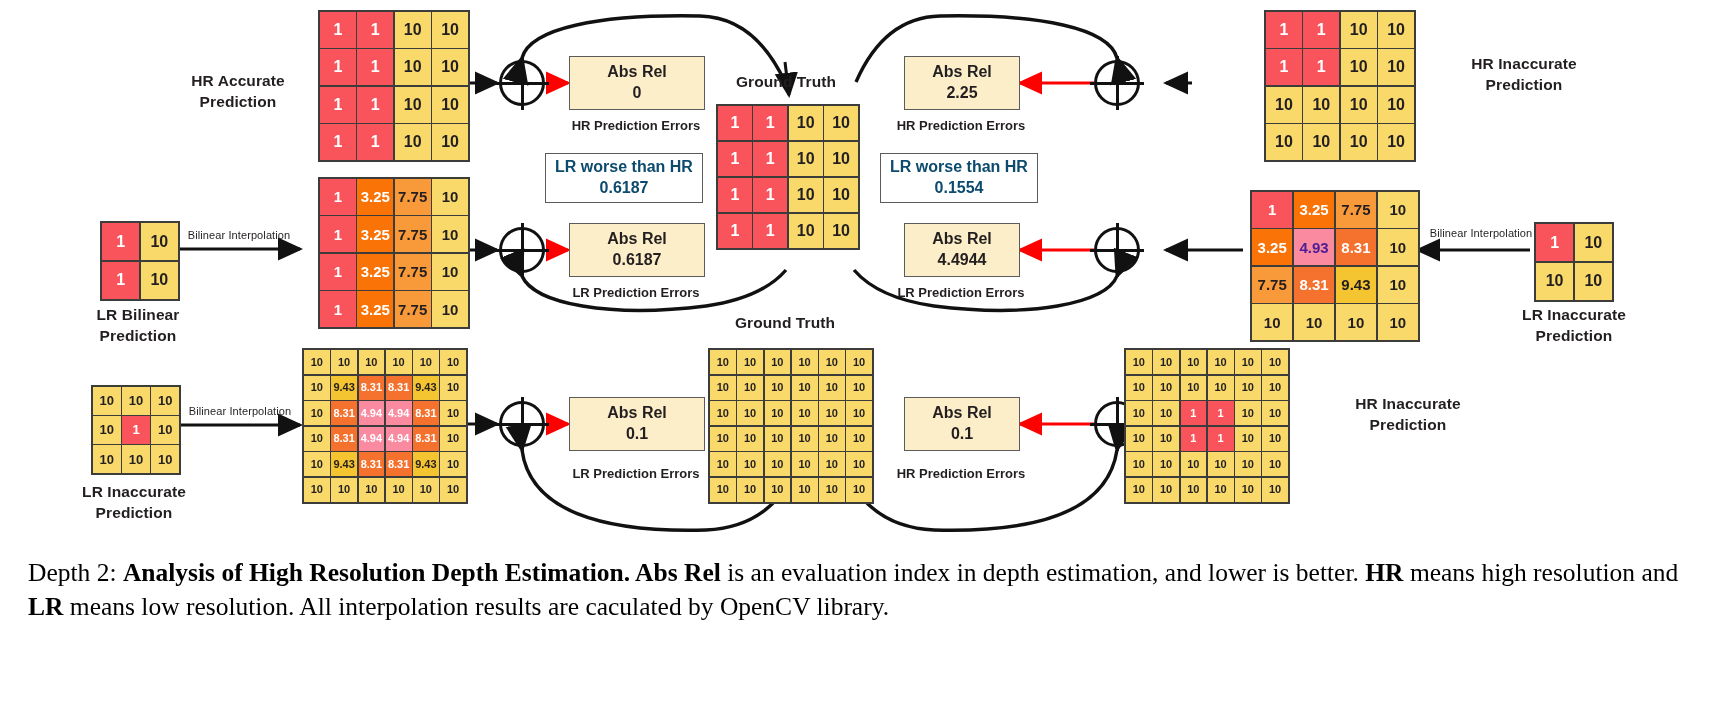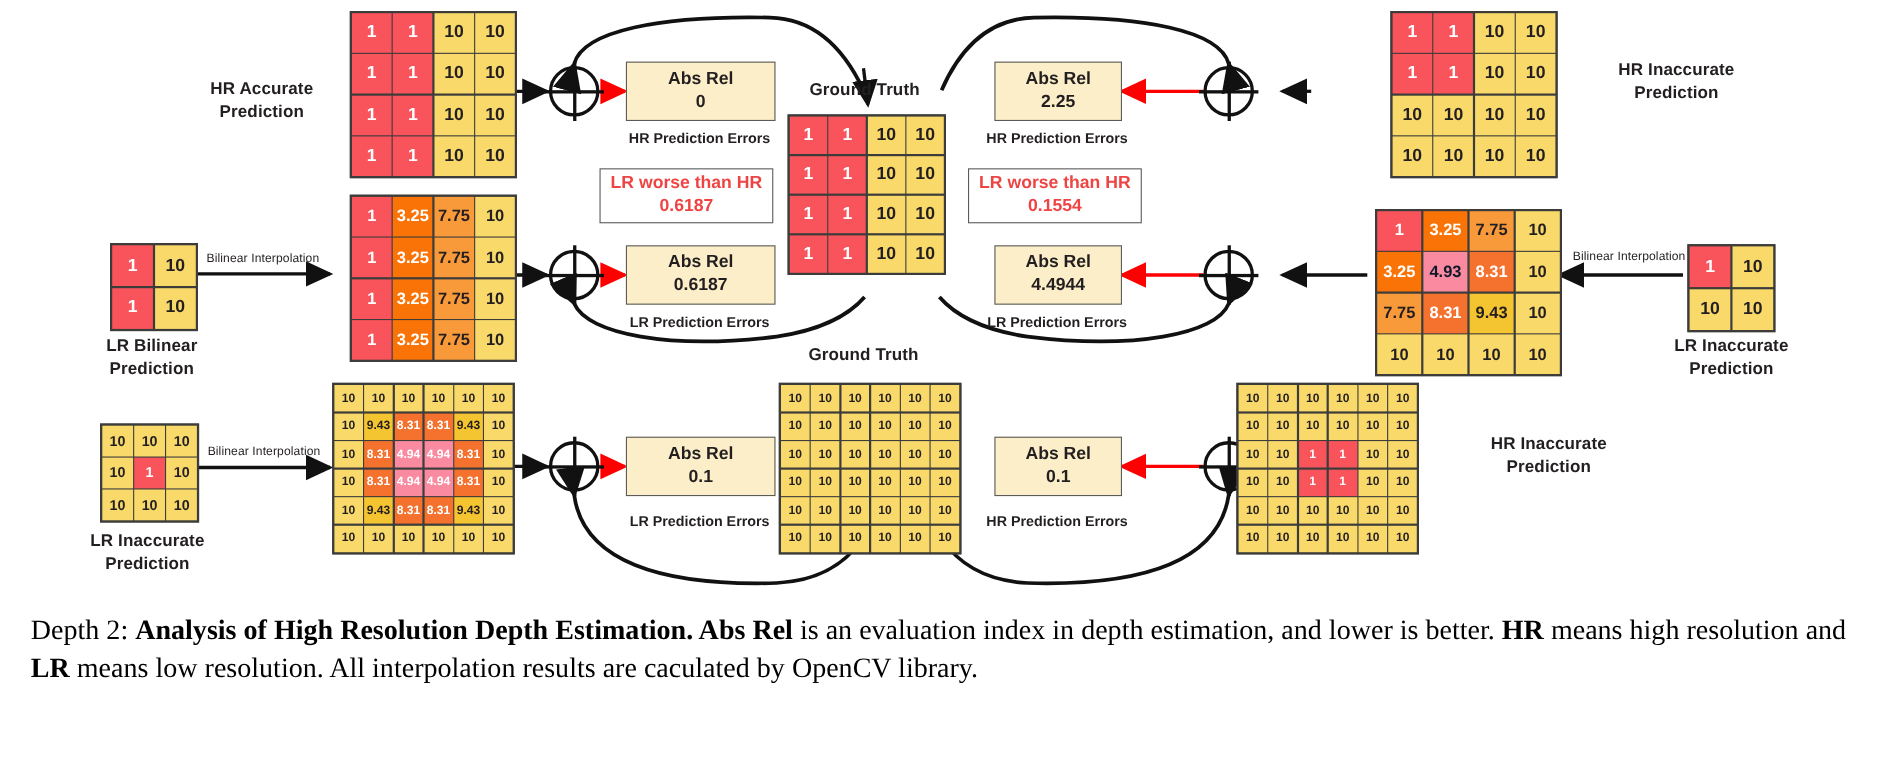--- a/index.html
+++ b/index.html
@@ -10,21 +10,21 @@
   .grid{position:absolute;display:grid;border:2px solid #3c3c3b;box-sizing:content-box;background:#3c3c3b;gap:1.5px;}
   .cell{display:flex;align-items:center;justify-content:center;font-weight:700;box-sizing:border-box;line-height:1;}
 
   .lbl{position:absolute;text-align:center;font-size:15.5px;font-weight:600;color:#231f20;line-height:1.35;letter-spacing:.1px;}
   .lbl.small{font-size:11px;font-weight:400;}
   .cap-sub{position:absolute;text-align:center;font-size:13px;font-weight:700;color:#231f20;}
 
   .absbox{position:absolute;background:#fbeec8;border:1.6px solid #5b5b5b;display:flex;flex-direction:column;
           align-items:center;justify-content:center;font-size:16px;font-weight:700;line-height:1.3;color:#231f20;}
   .warnbox{position:absolute;background:#ffffff;border:1.6px solid #5b5b5b;display:flex;flex-direction:column;
-          align-items:center;justify-content:center;font-size:16px;font-weight:700;line-height:1.3;color:#ef4444;}
+          align-items:center;justify-content:center;font-size:16px;font-weight:700;line-height:1.3;color:#0c4a6e;}
 
   .plus{position:absolute;width:46px;height:46px;border:3px solid #111;border-radius:50%;box-sizing:border-box;}
   .plus:before,.plus:after{content:"";position:absolute;background:#111;}
   .plus:before{left:-7px;top:calc(50% - 1.5px);width:calc(100% + 14px);height:3px;}
   .plus:after{top:-7px;left:calc(50% - 1.5px);height:calc(100% + 14px);width:3px;}
 
   .caption{position:absolute;left:28px;top:556px;width:1676px;font-family:"Liberation Serif",serif;
            font-size:25.5px;line-height:1.34;color:#000;text-align:left;}
   .caption b{font-weight:bold;}
 </style>
@@ -202,21 +202,21 @@
   </div>
   <div class="cap-sub" style="left:884px;top:285px;width:154px;">LR Prediction Errors</div>
   <div class="plus" style="left:1094px;top:227px;"></div>
 
   <div class="grid" id="g-lr-inacc-i" style="left:1250px;top:190px;width:166px;height:148px;grid-template-columns:repeat(4,1fr);font-size:15px;">
       <div class="cell" style="background: rgb(249, 84, 91); color: rgb(255, 255, 255);">1</div>
       <div class="cell" style="background: rgb(249, 115, 6); color: rgb(255, 255, 255);">3.25</div>
       <div class="cell" style="background: rgb(249, 154, 58); color: rgb(35, 31, 32);">7.75</div>
       <div class="cell" style="background: rgb(248, 217, 106); color: rgb(35, 31, 32);">10</div>
       <div class="cell" style="background: rgb(249, 115, 6); color: rgb(255, 255, 255);">3.25</div>
-      <div class="cell" style="background: rgb(249, 138, 160); color: #0f172a;">4.93</div>
+      <div class="cell" style="background: rgb(249, 138, 160); color: #4c1d95;">4.93</div>
       <div class="cell" style="background: rgb(244, 113, 46); color: rgb(255, 255, 255);">8.31</div>
       <div class="cell" style="background: rgb(248, 217, 106); color: rgb(35, 31, 32);">10</div>
       <div class="cell" style="background: rgb(249, 154, 58); color: rgb(35, 31, 32);">7.75</div>
       <div class="cell" style="background: rgb(244, 113, 46); color: rgb(255, 255, 255);">8.31</div>
       <div class="cell" style="background: rgb(245, 196, 49); color: rgb(35, 31, 32);">9.43</div>
       <div class="cell" style="background: rgb(248, 217, 106); color: rgb(35, 31, 32);">10</div>
       <div class="cell" style="background: rgb(248, 217, 106); color: rgb(35, 31, 32);">10</div>
       <div class="cell" style="background: rgb(248, 217, 106); color: rgb(35, 31, 32);">10</div>
       <div class="cell" style="background: rgb(248, 217, 106); color: rgb(35, 31, 32);">10</div>
       <div class="cell" style="background: rgb(248, 217, 106); color: rgb(35, 31, 32);">10</div>

